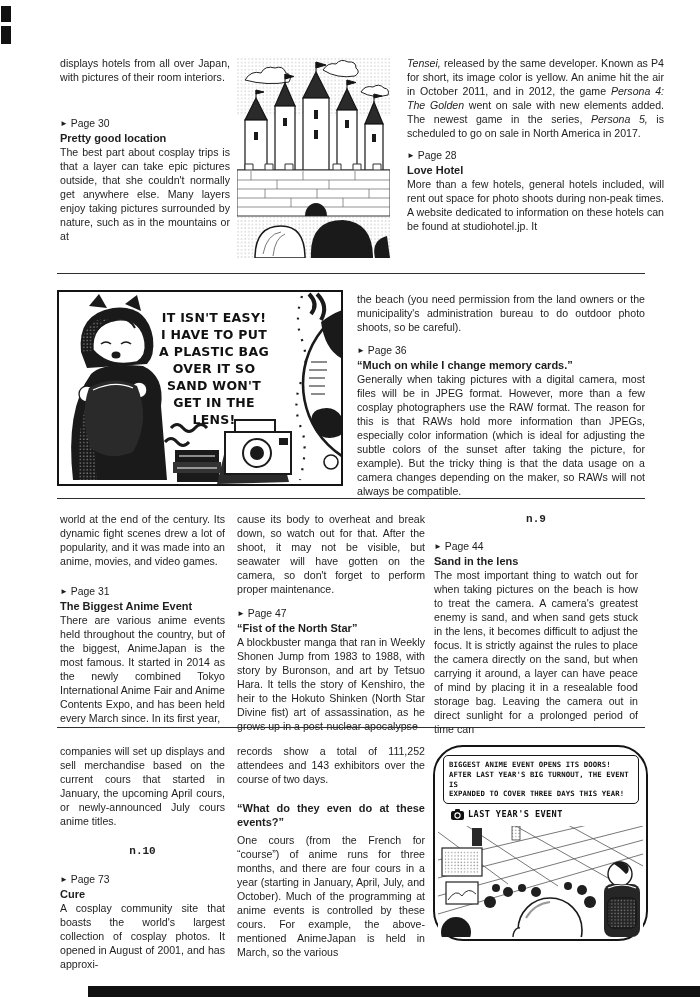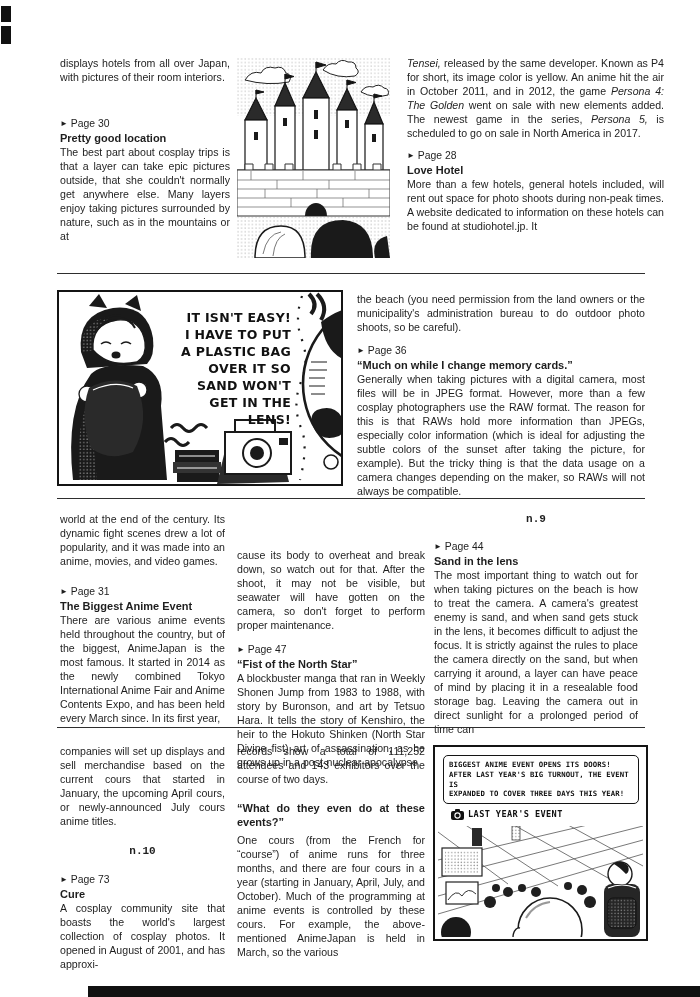--- a/index.html
+++ b/index.html
@@ -8,21 +8,21 @@
   .abs{position:absolute;}
   .col{position:absolute;font-size:10.6px;line-height:14px;text-align:justify;color:#1e1e1e;}
   .col p{margin:0;}
   .plabel{font-size:10.4px;}
   .plabel .tri{font-size:8px;vertical-align:1px;}
   .head{font-weight:bold;font-size:11px;line-height:14px;}
   .notenum{font-family:Liberation Mono, monospace;font-size:11px;font-weight:bold;line-height:18px;text-align:center;}
   .it{font-style:italic;}
   .divider{position:absolute;left:57px;width:588px;height:1px;background:#2e2e2e;}
   .panel{position:absolute;border:2px solid #141414;background:#fff;box-sizing:border-box;}
-  #speech{position:absolute;left:78px;top:17px;width:154px;text-align:right;
+  #speech{position:absolute;left:78px;top:17px;width:154px;text-align:center;
           font-family:"DejaVu Sans",sans-serif;font-weight:bold;font-size:12.5px;line-height:17px;
           letter-spacing:.3px;white-space:pre-line;color:#111;}
   #caption-box{position:absolute;left:8px;top:8px;width:184px;border:1.5px solid #141414;border-radius:5px;
                padding:4px 5px;box-sizing:content-box;background:#fff;}
   #caption-box .cap{font-family:"DejaVu Sans Mono",monospace;font-weight:bold;font-size:7.3px;
                     line-height:9.8px;letter-spacing:.1px;white-space:pre-line;color:#111;}
   #photo-label-row{position:absolute;left:16px;top:62px;display:flex;align-items:flex-start;gap:4px;}
   #photo-label-row .lbl{font-family:"DejaVu Sans Mono",monospace;font-weight:bold;font-size:8.6px;
                         letter-spacing:.4px;color:#111;}
   .artifact{position:absolute;background:#111;}
@@ -220,21 +220,21 @@
 
   <div class="divider" style="top:498px;"></div>
 
   <div class="col" style="left:60px;top:512px;width:165px;">
     <p>world at the end of the century. Its dynamic fight scenes drew a lot of popularity, and it was made into an anime, movies, and video games.</p>
     <p class="plabel" style="margin-top:17px;"><span class="tri">►</span> <span>Page 31</span></p>
     <p class="head">The Biggest Anime Event</p>
     <p>There are various anime events held throughout the country, but of the biggest, AnimeJapan is the most famous. It started in 2014 as the newly combined Tokyo International Anime Fair and Anime Contents Expo, and has been held every March since. In its first year,</p>
   </div>
 
-  <div class="col" style="left:237px;top:512px;width:188px;margin-top:36px;">
+  <div class="col" style="left:237px;top:512px;width:188px;">
     <p>cause its body to overheat and break down, so watch out for that. After the shoot, it may not be visible, but seawater will have gotten on the camera, so don't forget to perform proper maintenance.</p>
     <p class="plabel" style="margin-top:11px;"><span class="tri">►</span> <span>Page 47</span></p>
     <p class="head">“Fist of the North Star”</p>
     <p>A blockbuster manga that ran in Weekly Shonen Jump from 1983 to 1988, with story by Buronson, and art by Tetsuo Hara. It tells the story of Kenshiro, the heir to the Hokuto Shinken (North Star Divine fist) art of assassination, as he grows up in a post-nuclear apocalypse</p>
   </div>
 
   <div class="col" style="left:434px;top:510px;width:204px;">
     <p class="notenum">n.9</p>
     <p class="plabel" style="margin-top:12px;"><span class="tri">►</span> <span>Page 44</span></p>
     <p class="head">Sand in the lens</p>
@@ -250,21 +250,21 @@
     <p class="head">Cure</p>
     <p>A cosplay community site that boasts the world's largest collection of cosplay photos. It opened in August of 2001, and has approxi-</p>
   </div>
 
   <div class="col" style="left:237px;top:744px;width:188px;">
     <p>records show a total of 111,252 attendees and 143 exhibitors over the course of two days.</p>
     <p class="head" style="margin-top:15px;">“What do they even do at these events?”</p>
     <p style="margin-top:4px;">One cours (from the French for “course”) of anime runs for three months, and there are four cours in a year (starting in January, April, July, and October). Much of the programming at anime events is controlled by these cours. For example, the above-mentioned AnimeJapan is held in March, so the various</p>
   </div>
 
-  <div class="panel" style="left:433px;top:745px;width:215px;height:196px;">
+  <div class="panel" style="left:433px;top:745px;width:215px;height:196px;border-radius:30px;">
     <div id="caption-box">
       <div class="cap">BIGGEST ANIME EVENT OPENS ITS DOORS!
 AFTER LAST YEAR'S BIG TURNOUT, THE EVENT IS
 EXPANDED TO COVER THREE DAYS THIS YEAR!</div>
     </div>
     <div id="photo-label-row">
       <svg width="13" height="11" viewBox="0 0 13 11">
         <rect x="0" y="2" width="13" height="9" rx="2" fill="#111"></rect>
         <rect x="4" y="0" width="5" height="3" rx="1" fill="#111"></rect>
         <circle cx="6.5" cy="6.5" r="2.6" fill="none" stroke="#fff" stroke-width="1.1"></circle>

